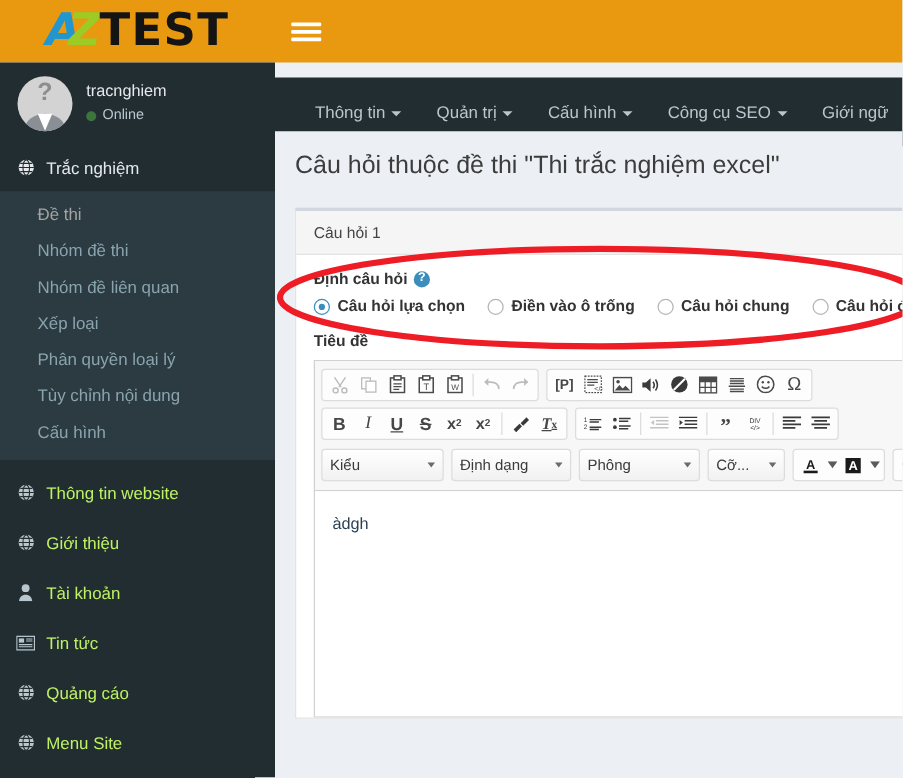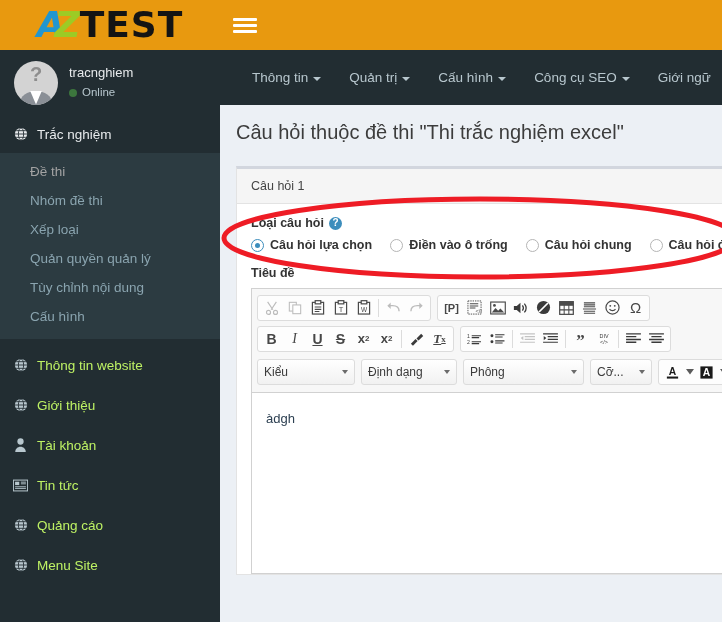--- a/index.html
+++ b/index.html
@@ -41,21 +41,21 @@
   .hamburger {
     position: absolute; left: 13px; top: 14px;
     width: 24px; height: 22px;
     display: flex; flex-direction: column; justify-content: center; gap: 3px;
     cursor: pointer;
   }
   .hamburger span { display: block; height: 3px; background: #ffffff; border-radius: 1px; }
 
   
   .subnav {
-    position: absolute; left: 220px; top: 50px;
+    position: absolute; left: 220px; top: 62px;
     width: 502px; height: 55px;
     background: #222d32;
     display: flex; align-items: center;
     padding-left: 18px;
     overflow: hidden;
   }
   .subnav-item {
     color: #b8c7ce;
     font-size: 13.5px;
     padding: 0 14px;
@@ -334,22 +334,23 @@
             <ellipse cx="8" cy="8" rx="3" ry="7" fill="none" stroke="#222d32" stroke-width="1"></ellipse>
             <path d="M1 8h14M2.5 4.2h11M2.5 11.8h11" stroke="#222d32" stroke-width="1"></path>
           </svg>
       </span>
       <span>Trắc nghiệm</span>
     </div>
 
     <div class="submenu">
       <div class="submenu-item active">Đề thi</div>
       <div class="submenu-item">Nhóm đề thi</div>
+      <div class="submenu-item">Nhóm đề liên quan</div>
       <div class="submenu-item">Xếp loại</div>
-      <div class="submenu-item">Quản quyền quản lý</div>
+      <div class="submenu-item">Phân quyền loại lý</div>
       <div class="submenu-item">Tùy chỉnh nội dung</div>
       <div class="submenu-item">Cấu hình</div>
     </div>
 
     <div style="height:6px"></div>
 
     <div class="menu-header plain" style="height:40px">
       <span class="ic">
         <svg width="14" height="14" viewBox="0 0 16 16">
             <circle cx="8" cy="8" r="7" fill="#b8c7ce"></circle>
@@ -418,21 +419,21 @@
 
   <div class="content">
 
     <h1 class="page-title">Câu hỏi thuộc đề thi "Thi trắc nghiệm excel"</h1>
 
     <div class="panel">
       <div class="panel-head">Câu hỏi 1</div>
       <div class="panel-body">
 
         <div class="field-label">
-          <span>Loại câu hỏi</span>
+          <span>Định câu hỏi</span>
           <span class="help-icon">?</span>
         </div>
 
         <div class="radio-row">
           <label class="radio-opt">
             <span class="radio checked"></span>
             <span class="radio-label">Câu hỏi lựa chọn</span>
           </label>
           <label class="radio-opt">
             <span class="radio"></span>
@@ -626,21 +627,21 @@
 
             <div class="ck-row r3">
               <div class="ck-combo" style="width:98px">
                 <span>Kiểu</span>
                 <span class="cb-caret"></span>
               </div>
               <div class="ck-combo" style="width:96px">
                 <span>Định dạng</span>
                 <span class="cb-caret"></span>
               </div>
-              <div class="ck-combo" style="width:121px">
+              <div class="ck-combo" style="width:97px">
                 <span>Phông</span>
                 <span class="cb-caret"></span>
               </div>
               <div class="ck-combo" style="width:62px">
                 <span>Cỡ...</span>
                 <span class="cb-caret"></span>
               </div>
 
               <div class="ck-group">
                 <span class="ck-btn">

